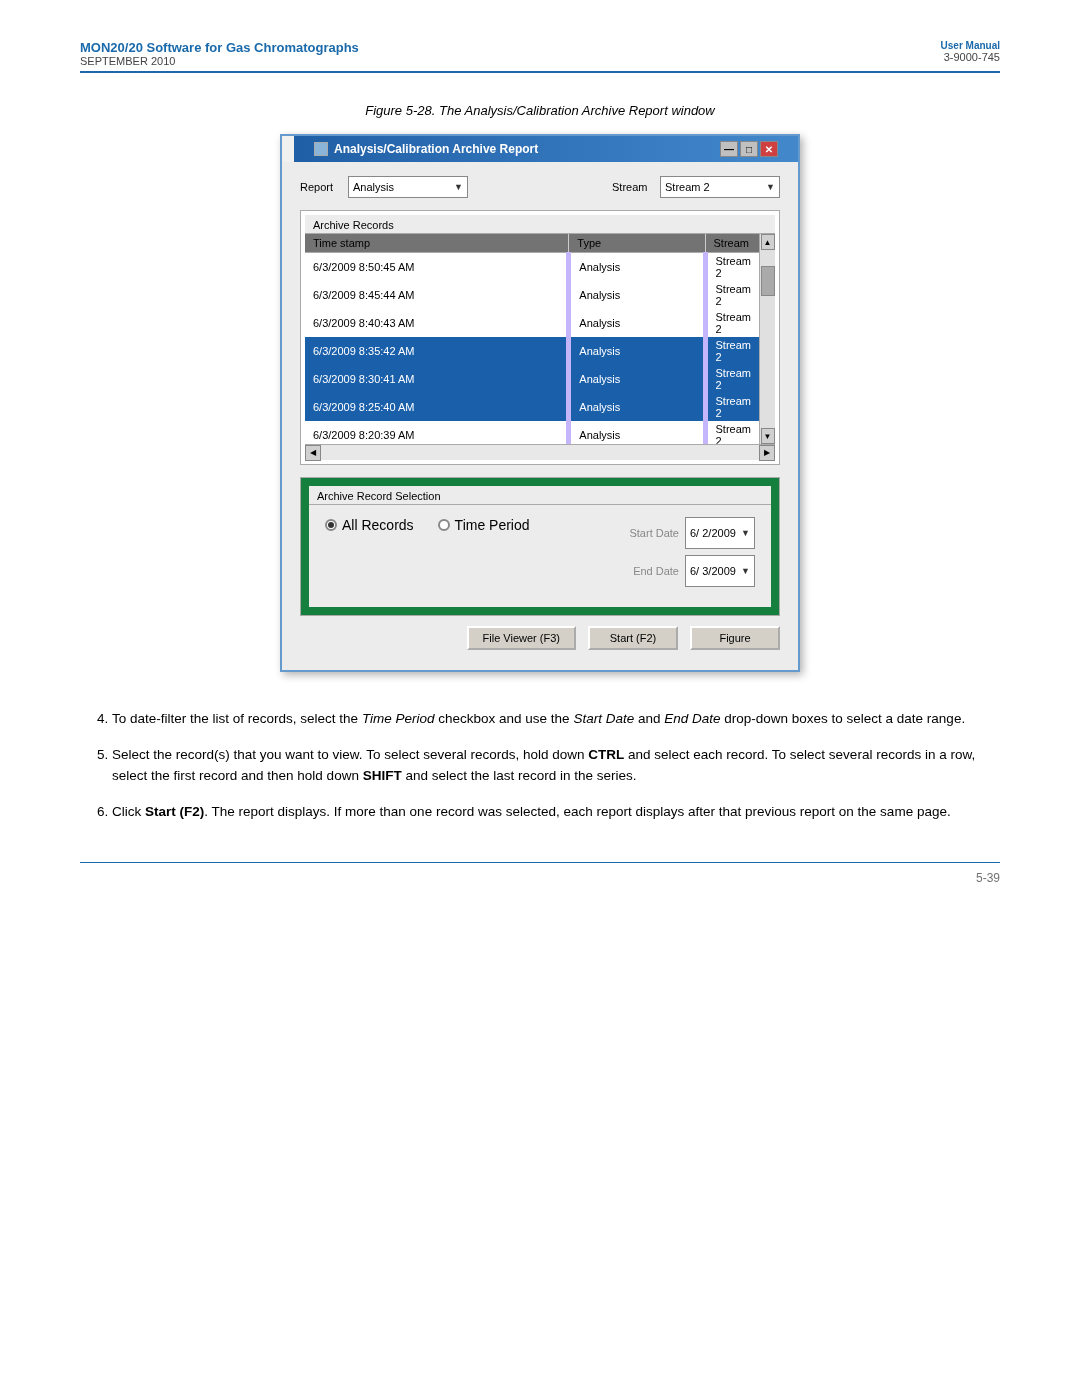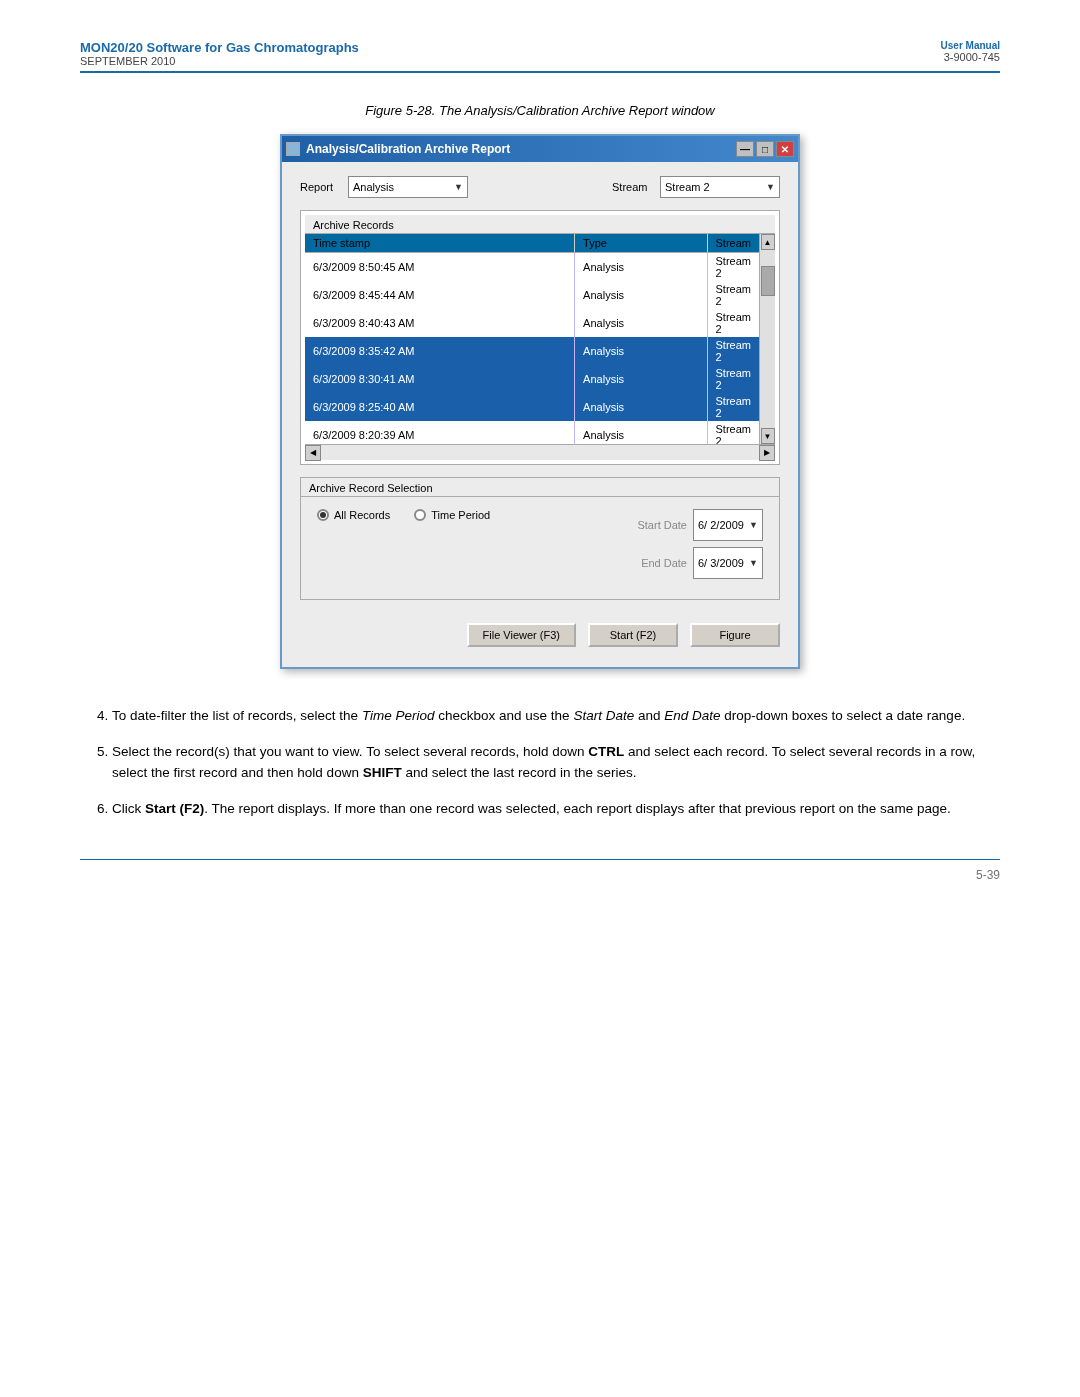--- a/index.html
+++ b/index.html
@@ -76,26 +76,27 @@
     .dialog {
       width: 520px;
       border: 2px solid #6699cc;
       background: #f0f0f0;
       box-shadow: 3px 3px 8px rgba(0,0,0,0.3);
     }
 
     .dialog-titlebar {
       background: linear-gradient(to right, #1f5fa6, #4488cc);
       color: #fff;
-      padding: 5px 4px;
+      padding: 5px 20px;
       display: flex;
       justify-content: space-between;
       align-items: center;
       font-size: 12px;
       font-weight: bold;
+      margin-left: 12px;
     }
     .dialog-titlebar-left {
       display: flex;
       align-items: center;
       gap: 6px;
     }
     .dialog-title-icon {
       width: 14px;
       height: 14px;
       background: #8ab4d8;
@@ -170,21 +171,21 @@
       border-bottom: 1px solid #aaa;
     }
 
     
     .archive-table {
       width: 100%;
       border-collapse: collapse;
       font-size: 11px;
     }
     .archive-table thead tr {
-      background: #0369a1;
+      background: #737373;
     }
     .archive-table thead th {
       text-align: left;
       padding: 3px 8px;
       border-bottom: 1px solid #aaa;
       border-right: 1px solid #ccc;
       font-weight: normal;
       font-size: 11px;
       color: #000;
     }
@@ -194,21 +195,21 @@
     }
     .archive-table tbody tr {
       background: #fff;
     }
     .archive-table tbody tr.selected {
       background: #1a5faa;
       color: #fff;
     }
     .archive-table tbody td {
       padding: 2px 8px;
-      border-right: 1px solid #c4b5fd;
+      border-right: 5px solid #c4b5fd;
       font-size: 11px;
     }
     .archive-table tbody td:last-child {
       border-right: none;
     }
 
     .table-wrapper {
       position: relative;
     }
     .table-scroll {
@@ -256,22 +257,22 @@
     .hscroll-bar {
       flex: 1;
       height: 100%;
       background: #e8e8e8;
     }
 
     
     .selection-group {
       border: 1px solid #aaa;
       background: #15803d;
-      margin-bottom: 23px;
-      padding: 0;
+      margin-bottom: 10px;
+      padding: 8px;
     }
     .selection-group-label {
       font-size: 11px;
       color: #000;
       padding: 4px 8px 2px 8px;
       background: #ececec;
       border-bottom: 1px solid #aaa;
     }
     .selection-body {
       padding: 12px 16px 14px 16px;
@@ -280,21 +281,21 @@
     .radio-row {
       display: flex;
       align-items: center;
       gap: 24px;
       margin-bottom: 10px;
     }
     .radio-item {
       display: flex;
       align-items: center;
       gap: 5px;
-      font-size: 11px;
+      font-size: 14px;
     }
     .radio-circle {
       width: 12px;
       height: 12px;
       border-radius: 50%;
       border: 2px solid #888;
       background: #fff;
       display: flex;
       align-items: center;
       justify-content: center;

